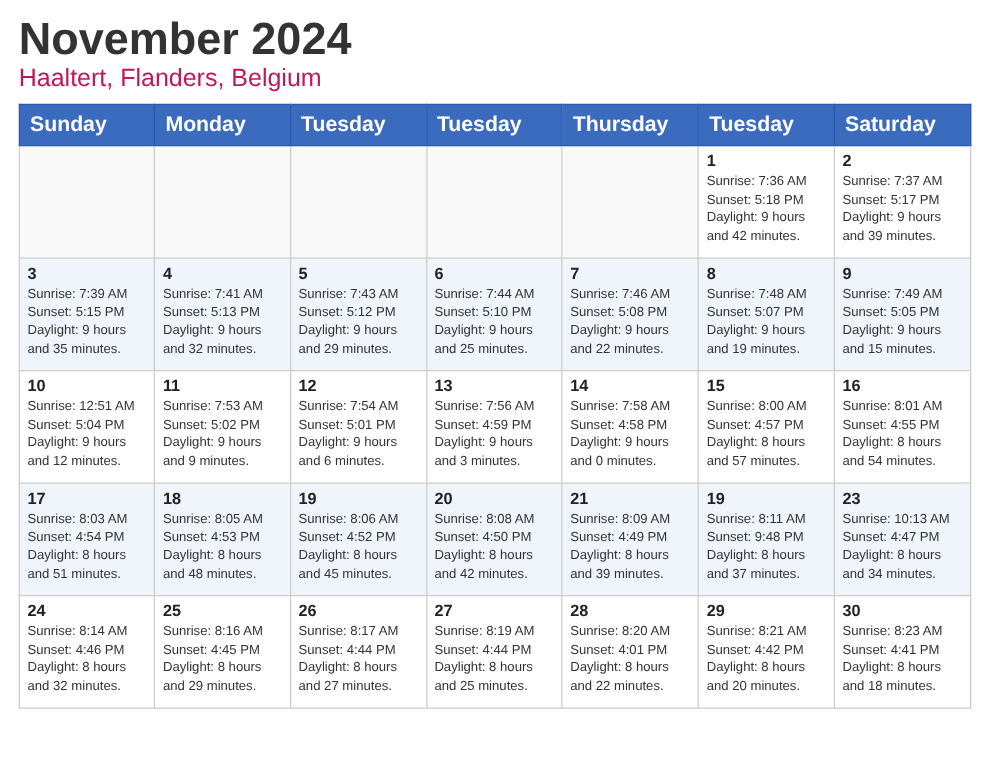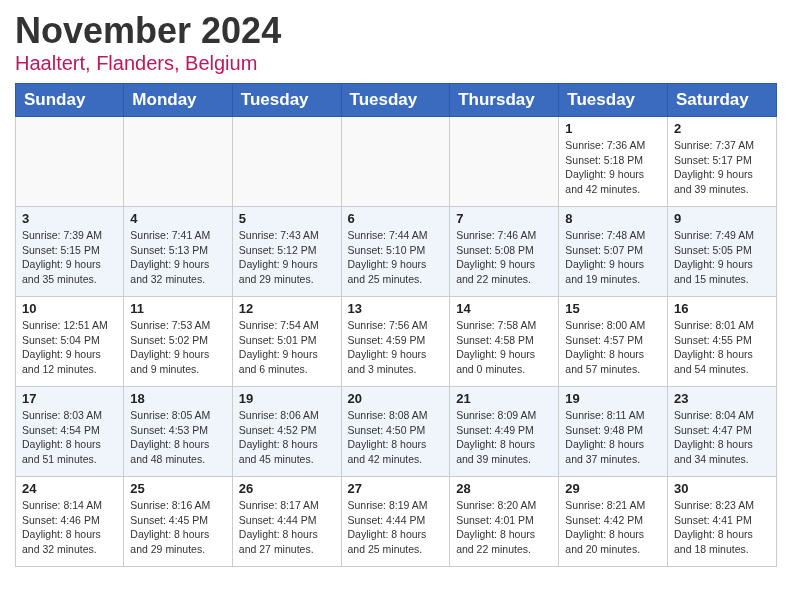--- a/index.html
+++ b/index.html
@@ -185,21 +185,21 @@
 Daylight: 8 hours and 39 minutes.</div>
           </td>
           <td>
             <div class="day-num">19</div>
             <div class="day-info">Sunrise: 8:11 AM
 Sunset: 9:48 PM
 Daylight: 8 hours and 37 minutes.</div>
           </td>
           <td>
             <div class="day-num">23</div>
-            <div class="day-info">Sunrise: 8:04 AM
+            <div class="day-info">Sunrise: 10:13 AM
 Sunset: 4:47 PM
 Daylight: 8 hours and 34 minutes.</div>
           </td>
         </tr>
         <tr>
           <td>
             <div class="day-num">24</div>
             <div class="day-info">Sunrise: 8:14 AM
 Sunset: 4:46 PM
 Daylight: 8 hours and 32 minutes.</div>

